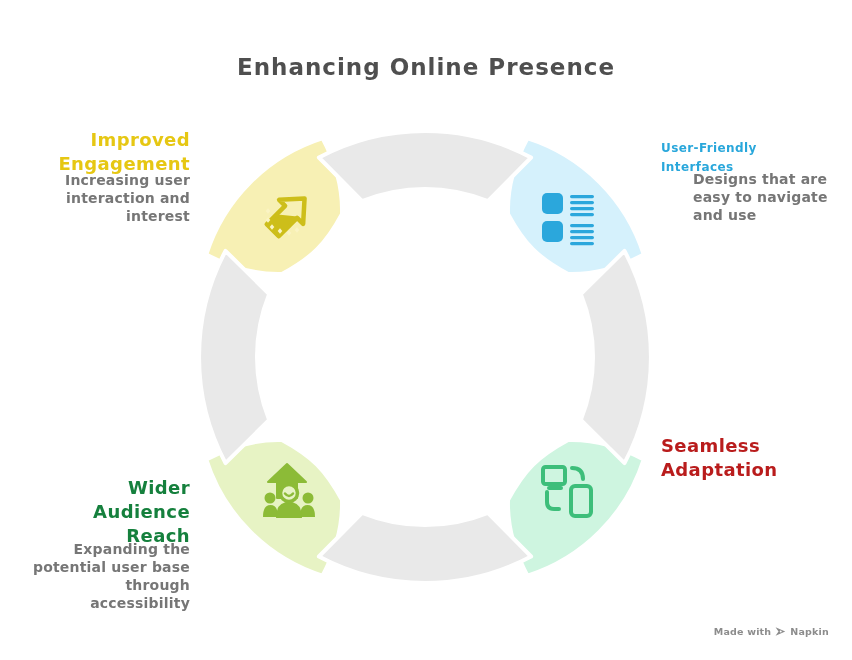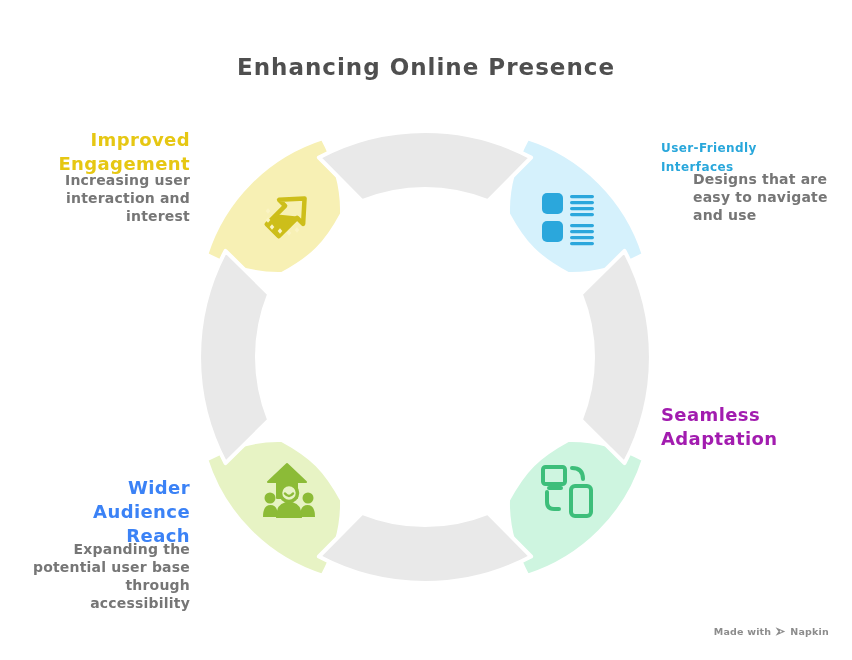--- a/index.html
+++ b/index.html
@@ -106,26 +106,26 @@
 
   <div class="tblock left" style="top:120px;">
     <div class="heading small" style="color:#29A7DB;">User-Friendly
 Interfaces</div>
   </div>
   <div class="tblock left body-text" style="top:170px;margin-left:32px;">Designs that are
 easy to navigate
 and use</div>
 
   <div class="tblock left" style="top:384px;">
-    <div class="heading" style="color:#a21caf;">Seamless
+    <div class="heading" style="color:#b91c1c;margin-top:31px;">Seamless
 Adaptation</div>
   </div>
 
   <div class="tblock right" style="top:457px;">
-    <div class="heading" style="color:#3b82f6;">Wider
+    <div class="heading" style="color:#15803d;">Wider
 Audience
 Reach</div>
   </div>
   <div class="tblock right body-text" style="top:540px;">Expanding the
 potential user base
 through
 accessibility</div>
 
   <div class="watermark">
     <span>Made with</span>

